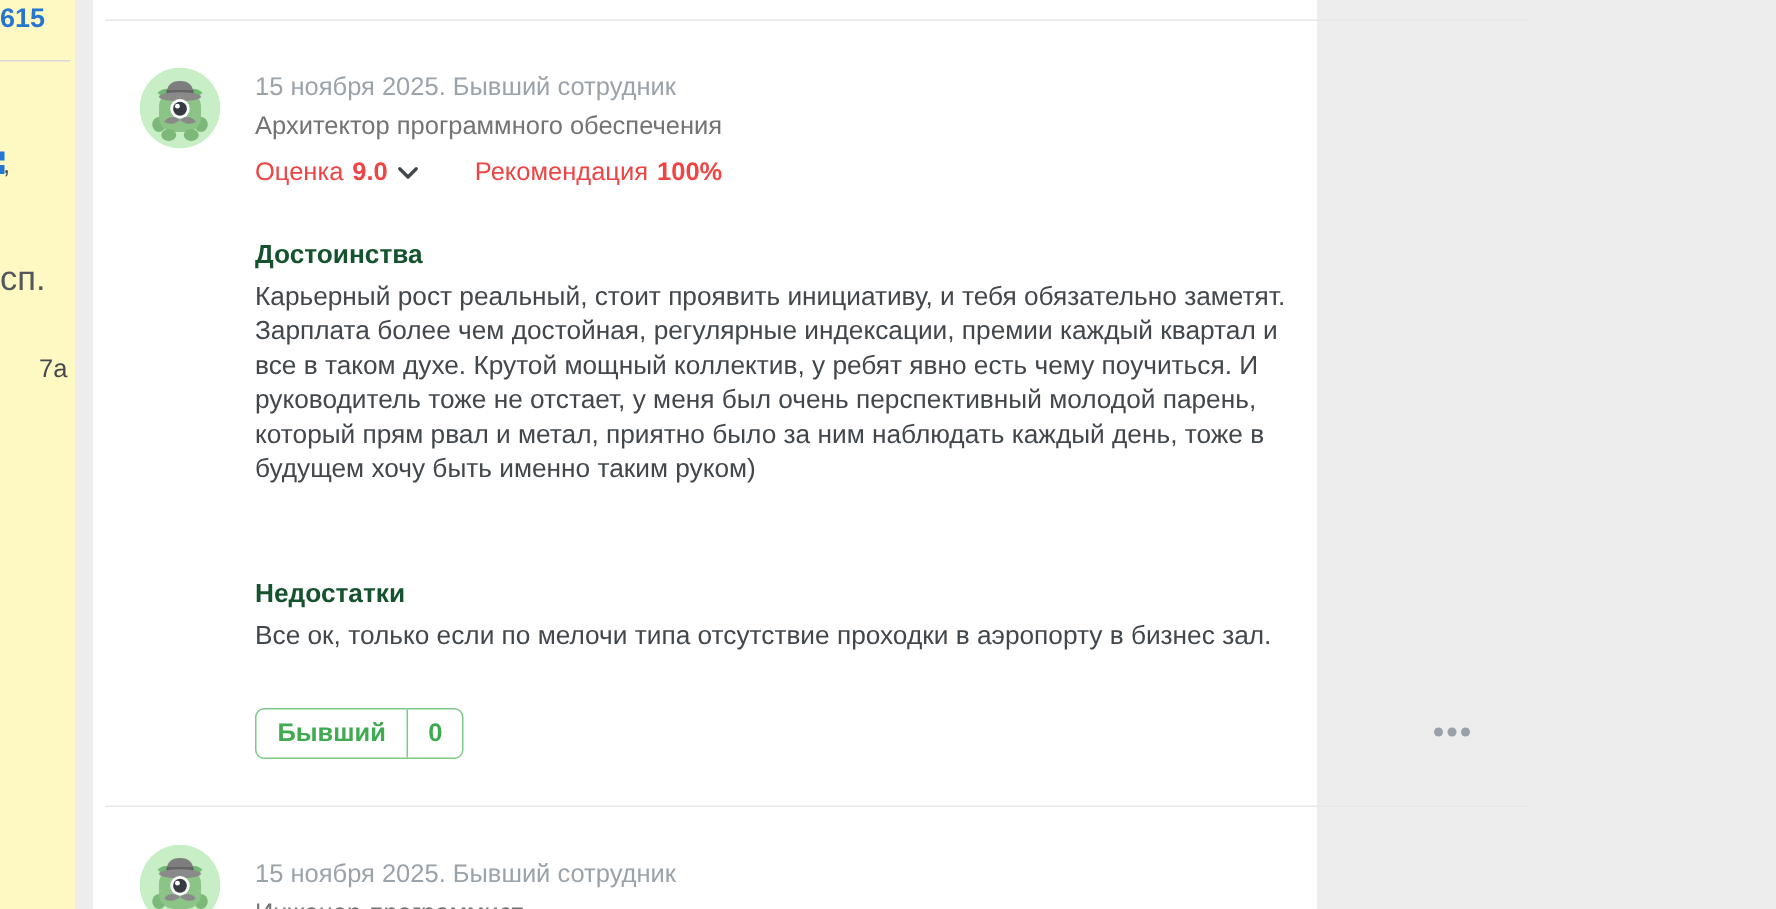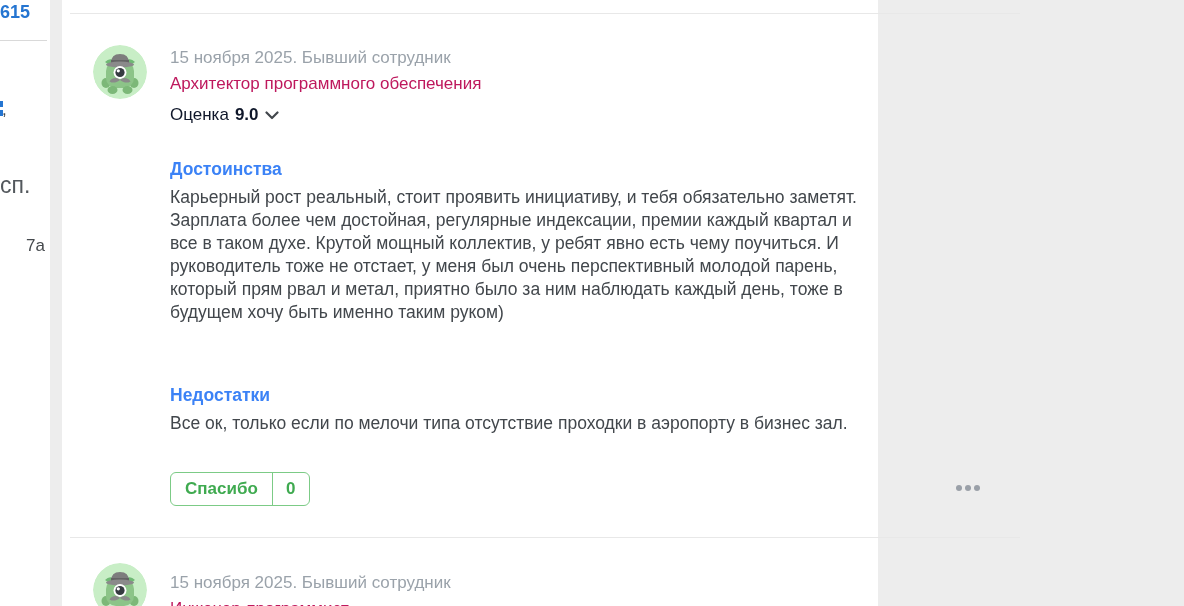--- a/index.html
+++ b/index.html
@@ -7,52 +7,52 @@
   body {
     background: #ededed;
     font-family: "Liberation Sans", "DejaVu Sans", sans-serif;
     color: #42474c;
     position: relative;
   }
 
   
   .sidebar {
     position: absolute; left: 0; top: 0; width: 50px; height: 606px;
-    background: #ffffff; overflow: hidden;
+    background: #fef9c3; overflow: hidden;
   }
   .frag { position: absolute; white-space: nowrap; }
   .frag-number { left: 0; top: 2px; font-size: 18px; font-weight: 700; color: #2575d1; }
   .sidebar-divider { position: absolute; left: 0; top: 40px; width: 47px; height: 1px; background: #d9d9d9; }
   .blue-mark { position: absolute; left: 0; width: 3px; height: 6px; background: #2575d1; }
   .frag-comma { left: 2px; top: 100px; font-size: 17px; color: #42474c; }
   .frag-sp { left: 0; top: 172px; font-size: 23px; color: #53585d; }
   .frag-addr { left: 0; top: 236px; font-size: 17px; color: #45494d; margin-left: 26px; }
 
   
   .content {
     position: absolute; left: 62px; top: 0; width: 816px; height: 606px;
     background: #ffffff;
   }
   .h-divider { position: absolute; left: 8px; width: 950px; height: 1px; background: #e8e8e8; }
 
   .avatar { position: absolute; left: 31px; width: 54px; height: 54px; border-radius: 50%; }
 
   .date-line { position: absolute; left: 108px; font-size: 17px; color: #9aa2aa; }
-  .job-line  { position: absolute; left: 108px; font-size: 17px; color: #be185d; }
+  .job-line  { position: absolute; left: 108px; font-size: 17px; color: #737373; }
 
   .rating-row {
     position: absolute; left: 108px; display: flex; align-items: center;
-    font-size: 17px; color: #0f172a;
+    font-size: 17px; color: #ef4444;
   }
   .rating-group { display: flex; align-items: center; cursor: pointer; }
   .rating-row b { font-weight: 700; margin-left: 6px; }
   .chevron { margin-left: 6px; display: inline-block; }
   .rec-group { margin-left: 38px; display: flex; align-items: center; }
 
-  .section-title { position: absolute; left: 108px; font-size: 17.5px; font-weight: 700; color: #3b82f6; }
+  .section-title { position: absolute; left: 108px; font-size: 17.5px; font-weight: 700; color: #14532d; }
   .section-text {
     position: absolute; left: 108px; width: 697px;
     font-size: 17.5px; line-height: 23px; color: #42474c;
   }
 
   .thanks-btn {
     position: absolute; left: 108px; top: 472px;
     display: inline-flex; align-items: stretch; height: 34px;
     border: 1px solid #7ccb86; border-radius: 6px; background: #ffffff;
     color: #3faa50; font-size: 17px; font-weight: 700; cursor: pointer;
@@ -108,30 +108,34 @@
     <div class="job-line" style="top:74px">Архитектор программного обеспечения</div>
 
     <div class="rating-row" style="top:105px">
       <span class="rating-group">
         <span>Оценка</span>
         <b>9.0</b>
         <svg class="chevron" width="14" height="9" viewBox="0 0 14 9">
           <polyline points="1.5,1.5 7,7 12.5,1.5" fill="none" stroke="#42474c" stroke-width="2.2" stroke-linecap="round" stroke-linejoin="round"></polyline>
         </svg>
       </span>
+      <span class="rec-group">
+        <span>Рекомендация</span>
+        <b>100%</b>
+      </span>
     </div>
 
     <div class="section-title" style="top:159px">Достоинства</div>
     <div class="section-text" style="top:186px">Карьерный рост реальный, стоит проявить инициативу, и тебя обязательно заметят. Зарплата более чем достойная, регулярные индексации, премии каждый квартал и все в таком духе. Крутой мощный коллектив, у ребят явно есть чему поучиться. И руководитель тоже не отстает, у меня был очень перспективный молодой парень, который прям рвал и метал, приятно было за ним наблюдать каждый день, тоже в будущем хочу быть именно таким руком)</div>
 
     <div class="section-title" style="top:385px">Недостатки</div>
     <div class="section-text" style="top:412px">Все ок, только если по мелочи типа отсутствие проходки в аэропорту в бизнес зал.</div>
 
     <button class="thanks-btn">
-      <span class="thanks-label">Спасибо</span>
+      <span class="thanks-label">Бывший</span>
       <span class="thanks-sep"></span>
       <span class="thanks-count">0</span>
     </button>
 
     <div class="more-menu">
       <span class="dot"></span>
       <span class="dot"></span>
       <span class="dot"></span>
     </div>
   </div>

